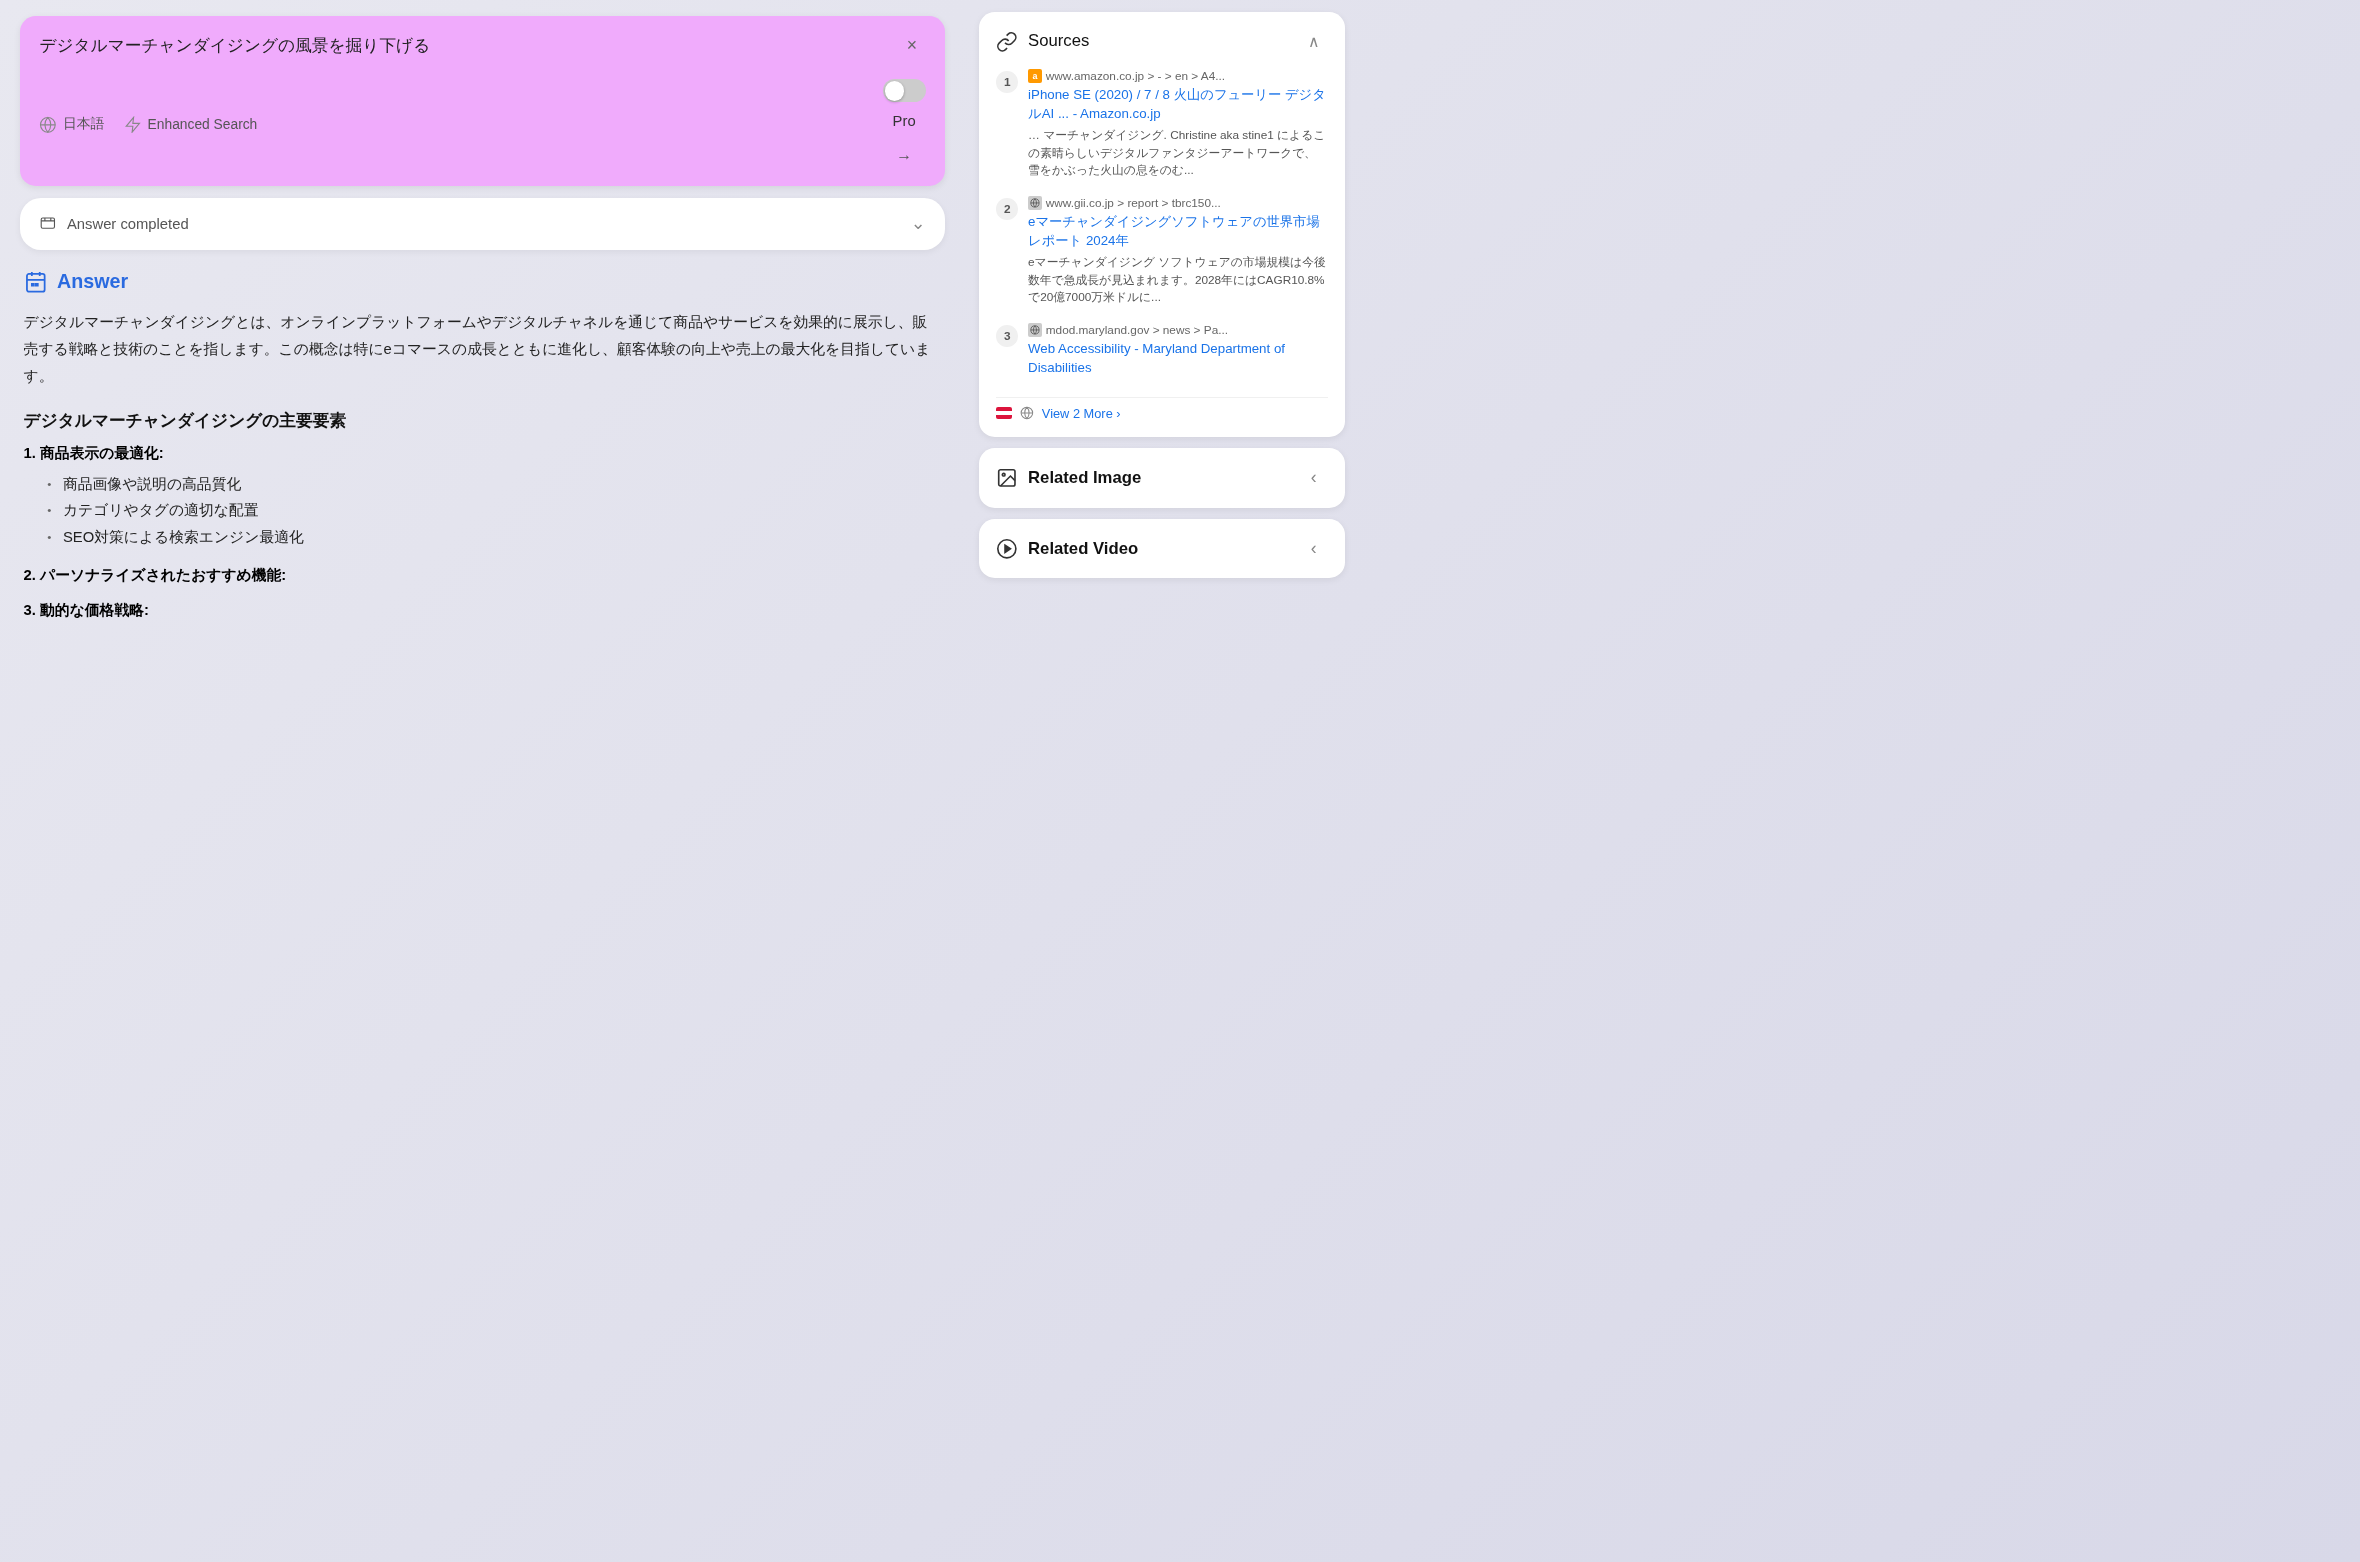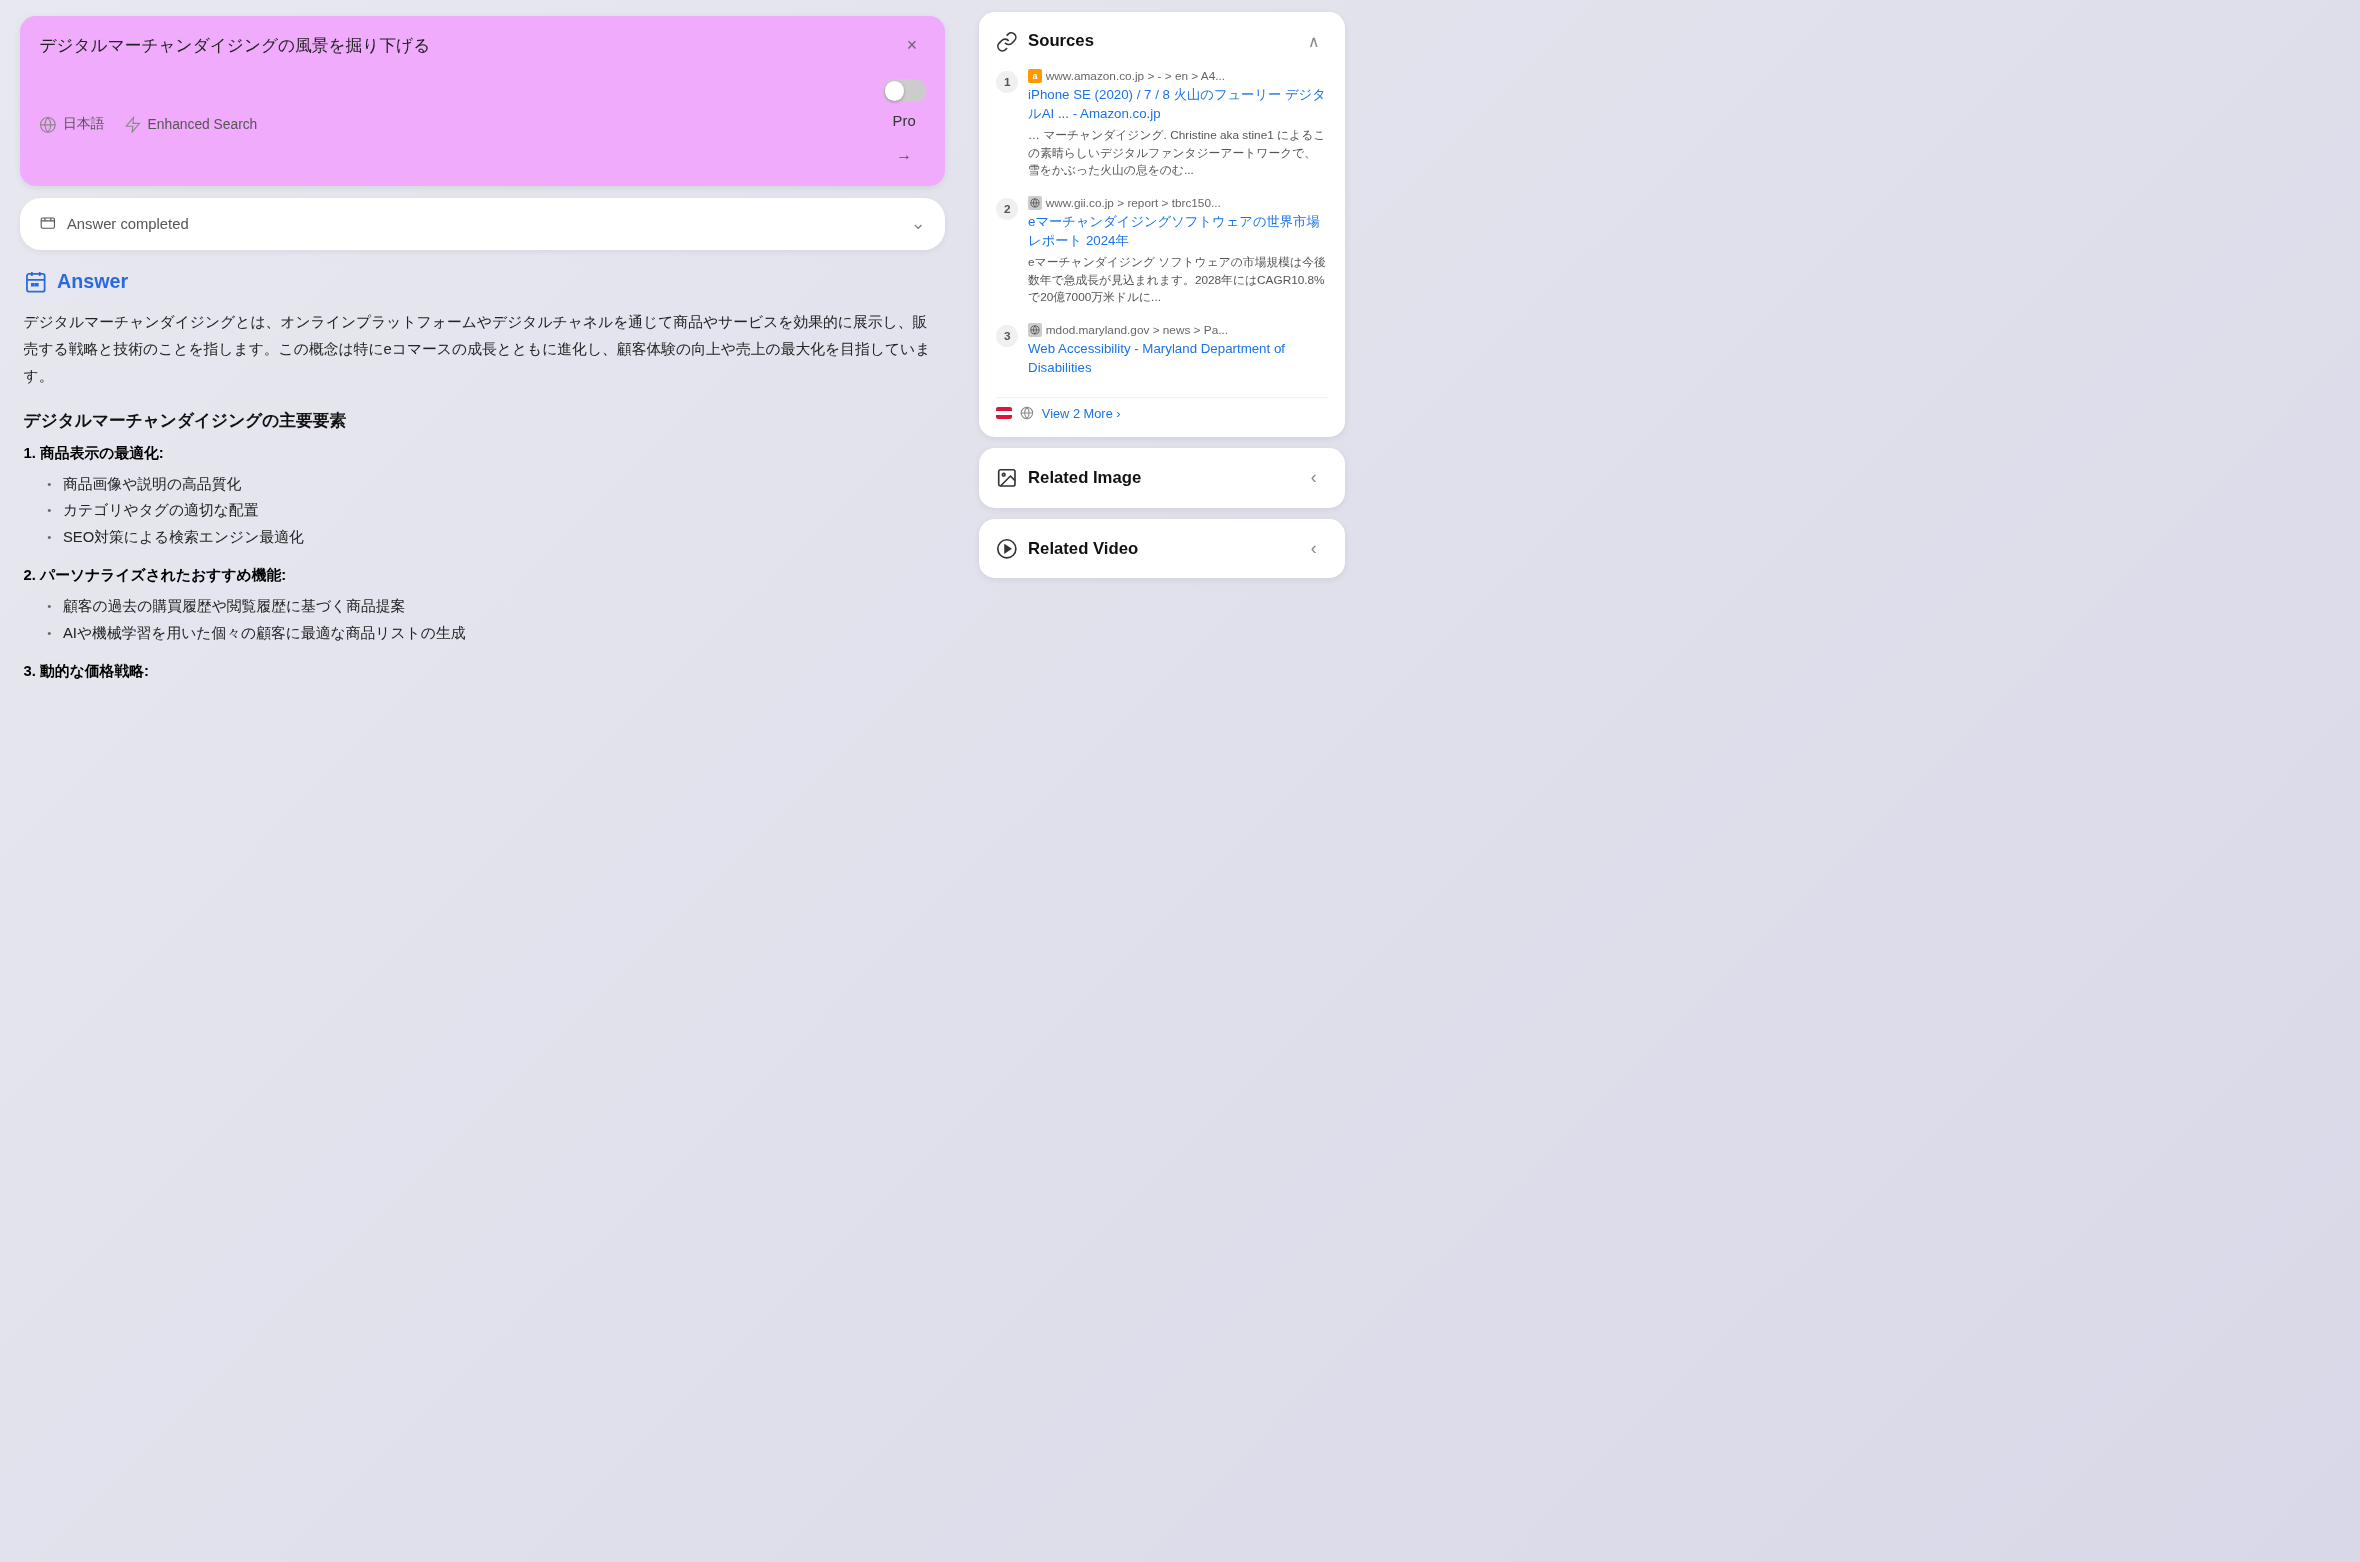--- a/index.html
+++ b/index.html
@@ -244,21 +244,21 @@
       align-items: center;
       justify-content: space-between;
       margin-bottom: 13.8px;
     }
 
     .sidebar-card-title {
       display: flex;
       align-items: center;
       gap: 9.9px;
       font-size: 16.7px;
-      font-weight: 700;
+      font-weight: 400;
       color: #111;
     }
 
     .sidebar-collapse-btn {
       background: none;
       border: none;
       cursor: pointer;
       color: #888;
       font-size: 15.8px;
       width: 27.6px;
@@ -436,24 +436,20 @@
       <li>
         <span>商品表示の最適化:</span>
         <ul class="bullet-list">
           <li>商品画像や説明の高品質化</li>
           <li>カテゴリやタグの適切な配置</li>
           <li>SEO対策による検索エンジン最適化</li>
         </ul>
       </li>
       <li>
         <span>パーソナライズされたおすすめ機能:</span>
-        <ul class="bullet-list">
-          <li>顧客の過去の購買履歴や閲覧履歴に基づく商品提案</li>
-          <li>AIや機械学習を用いた個々の顧客に最適な商品リストの生成</li>
-        </ul>
       </li>
       <li>
         <span>動的な価格戦略:</span>
       </li>
     </ol>
   </div>
 </div>
 
 <div class="sidebar">
 

